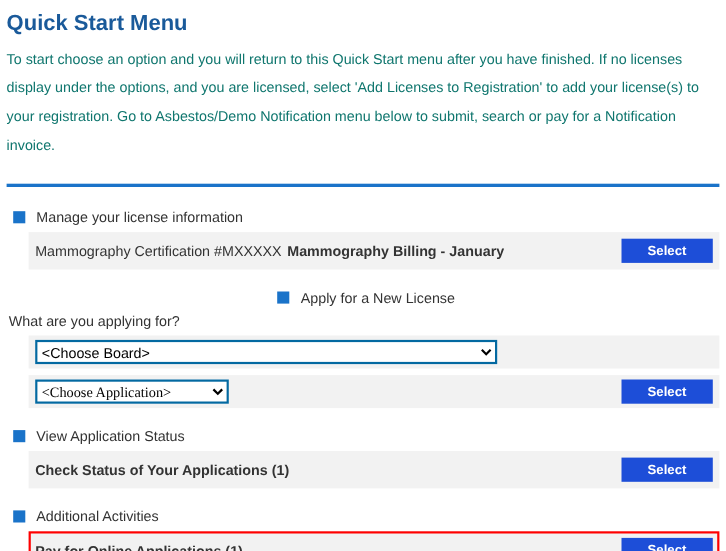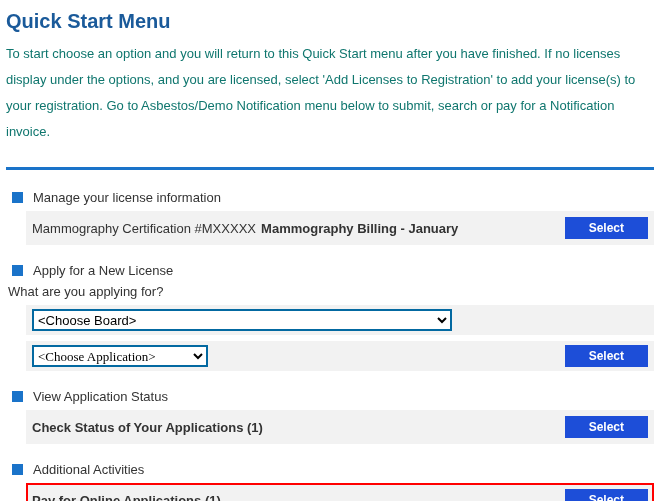--- a/index.html
+++ b/index.html
@@ -109,21 +109,21 @@
     <span class="bluebox"></span>
     <span>Manage your license information</span>
   </div>
   <div class="section-row">
     <span class="row-text" style="font-weight:normal;">Mammography Certification  #MXXXXX</span>
     <span class="spacer"></span>
     <span class="row-text" style="position:absolute; left:50%; transform:translateX(-40%);">Mammography Billing - January</span>
     <button class="btn">Select</button>
   </div>
 
-  <div class="section-header" style="margin-top:18px;">
+  <div class="section-header" style="margin-top:18px;justify-content:center;">
     <span class="bluebox"></span>
     <span>Apply for a New License</span>
   </div>
   <div class="subprompt">What are you applying for?</div>
   <div class="select-row gray">
     <select style="width:420px;">
       <option>&lt;Choose Board&gt;</option>
     </select>
   </div>
   <div class="select-row gray">

